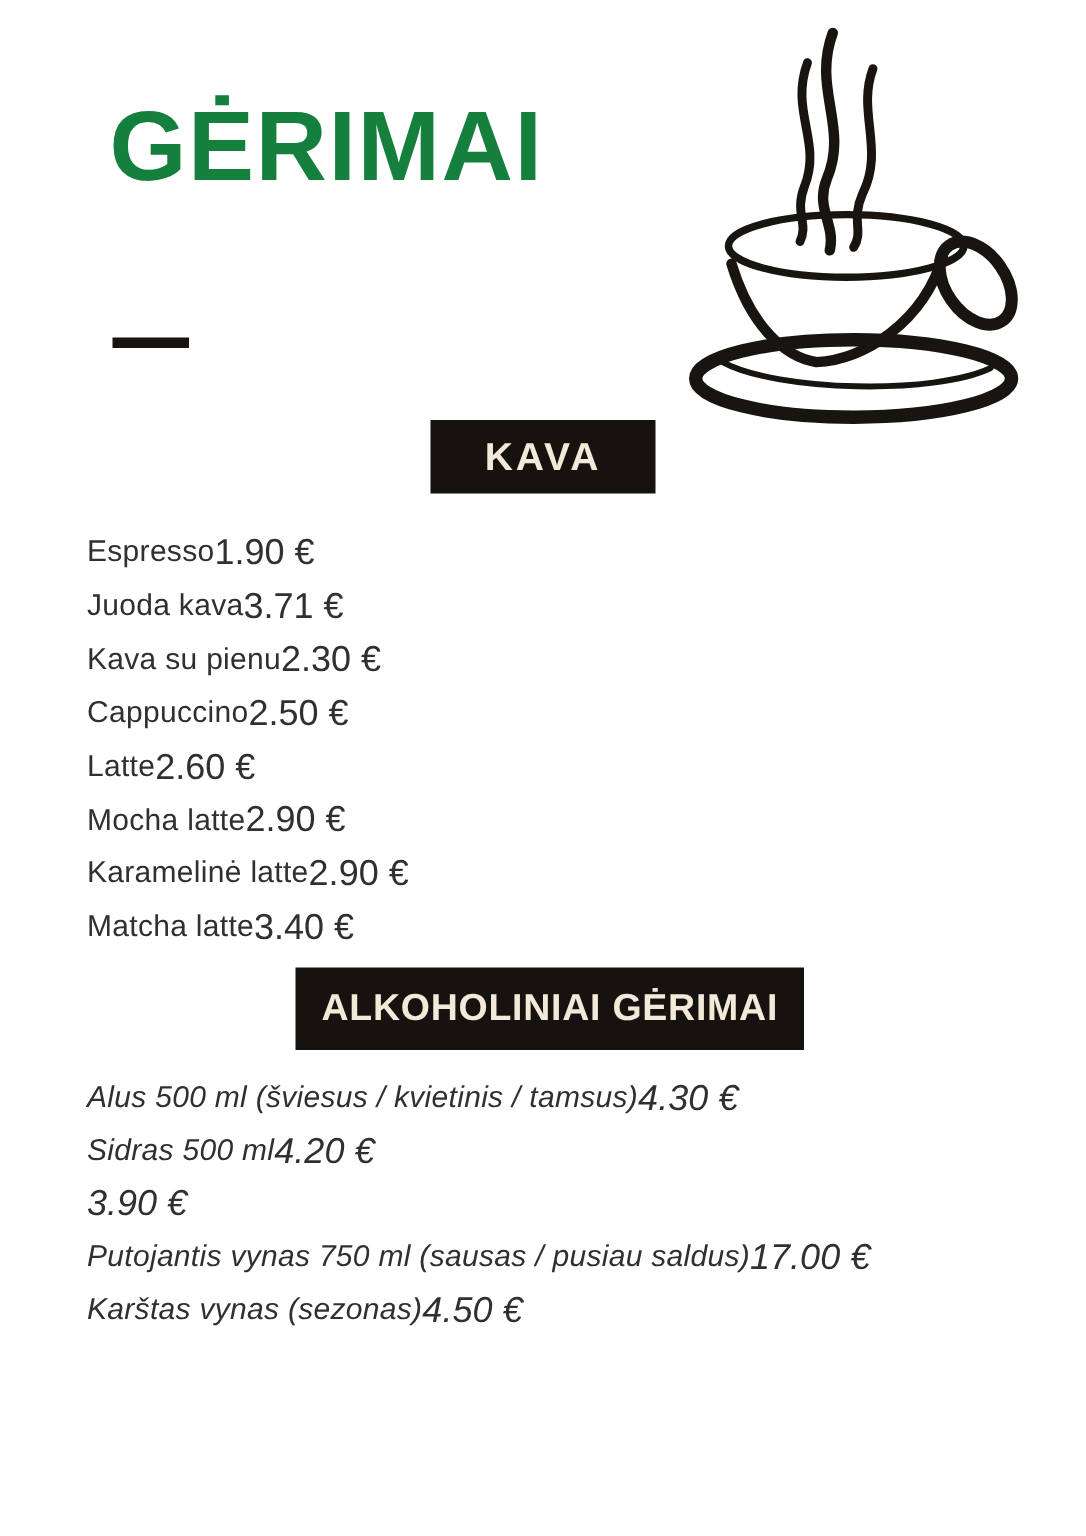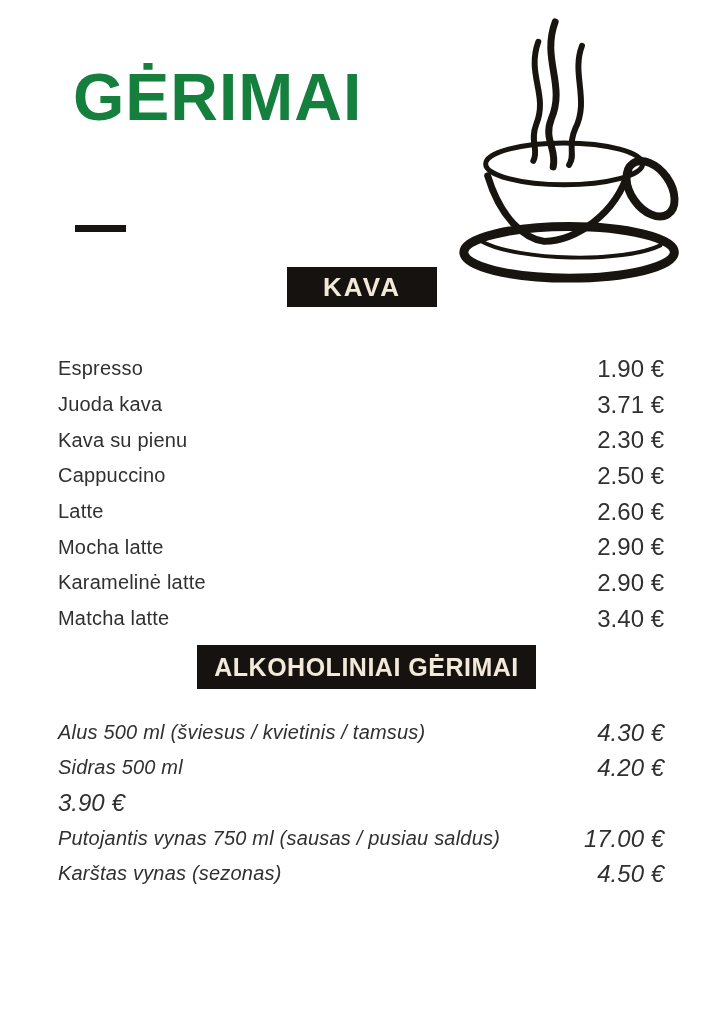--- a/index.html
+++ b/index.html
@@ -24,34 +24,34 @@
     position:absolute;left:452px;top:10px;
     width:258px;height:288px;
   }
   .section-header{
     position:absolute;
     background:#151210;color:#f2e9d8;
     display:flex;align-items:center;justify-content:center;
     font-weight:bold;
   }
   .header-kava{
-    left:287px;top:267px;width:150px;height:40px;
+    left:287px;top:280px;width:150px;height:49px;
     font-size:26px;letter-spacing:2px;
   }
   .header-alko{
-    left:197px;top:645px;width:339px;height:44px;
+    left:197px;top:645px;width:339px;height:55px;
     font-size:25px;letter-spacing:0.5px;
   }
   .menu-list{
     position:absolute;left:58px;width:606px;
   }
   .list-kava{top:351px;}
   .list-alko{top:715px;}
   .row{
-    display:flex;align-items:center;justify-content:space-between;
+    display:flex;align-items:center;
   }
   .list-kava .row{height:35.7px;}
   .list-alko .row{height:35.3px;font-style:italic;}
   .iname{
     font-size:20px;color:#303030;letter-spacing:0.2px;
     white-space:nowrap;
   }
   .iprice{
     font-size:24px;color:#303030;
     white-space:nowrap;

